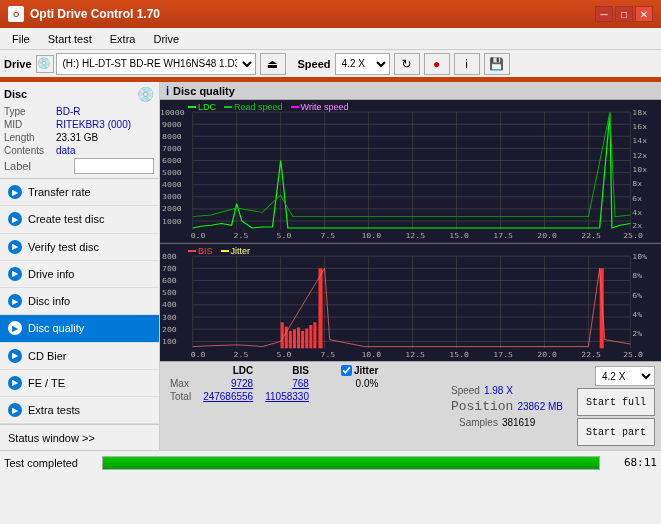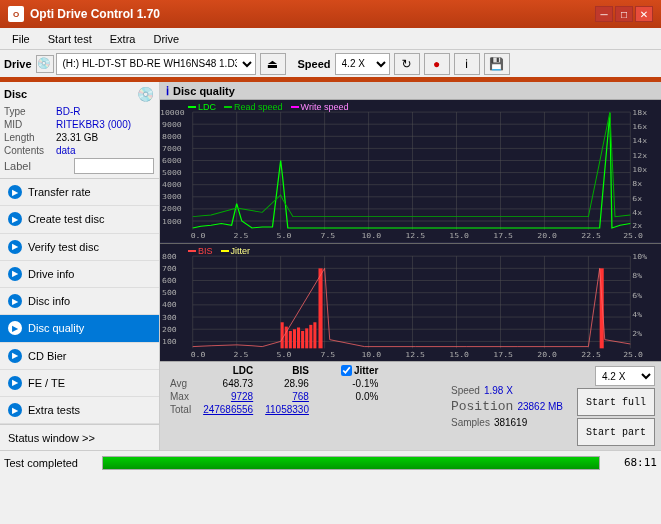--- a/index.html
+++ b/index.html
@@ -600,27 +600,20 @@
               <th>BIS</th>
               <th style="width:20px;"></th>
               <th>
                 <label style="display:flex;align-items:center;gap:2px;cursor:pointer;">
                   <input type="checkbox" checked="" style="width: 11px; height: 11px;">
                   <span>Jitter</span>
                 </label>
               </th>
             </tr>
             <tr>
-              <td>Avg</td>
-              <td>648.73</td>
-              <td>28.96</td>
-              <td></td>
-              <td>-0.1%</td>
-            </tr>
-            <tr>
               <td>Max</td>
               <td class="blue-link">9728</td>
               <td class="blue-link">768</td>
               <td></td>
               <td>0.0%</td>
             </tr>
             <tr>
               <td>Total</td>
               <td class="blue-link">247686556</td>
               <td class="blue-link">11058330</td>
@@ -633,21 +626,21 @@
 
         <div style="display:flex;flex-direction:column;justify-content:center;padding:0 8px;gap:3px;min-width:100px;">
           <div style="display:flex;gap:4px;align-items:center;">
             <span style="color:#555;font-size:10px;">Speed</span>
             <span style="color:#0000cc;font-size:10px;">1.98 X</span>
           </div>
           <div style="display:flex;gap:4px;align-items:center;">
             <span style="color:#555;font-size:13px;font-family:Liberation Mono, monospace;">Position</span>
             <span style="color:#0000cc;font-size:10px;">23862 MB</span>
           </div>
-          <div style="display:flex;gap:4px;align-items:center;">
+          <div style="display:flex;gap:4px;align-items:center;margin-left:8px;">
             <span style="color:#555;font-size:10px;">Samples</span>
             <span style="color:#000;font-size:10px;">381619</span>
           </div>
         </div>
 
         <div class="btn-group" style="padding:2px;justify-content:center;">
           <select class="speed-dropdown">
             <option>4.2 X</option>
           </select>
           <button class="action-btn">Start full</button>

